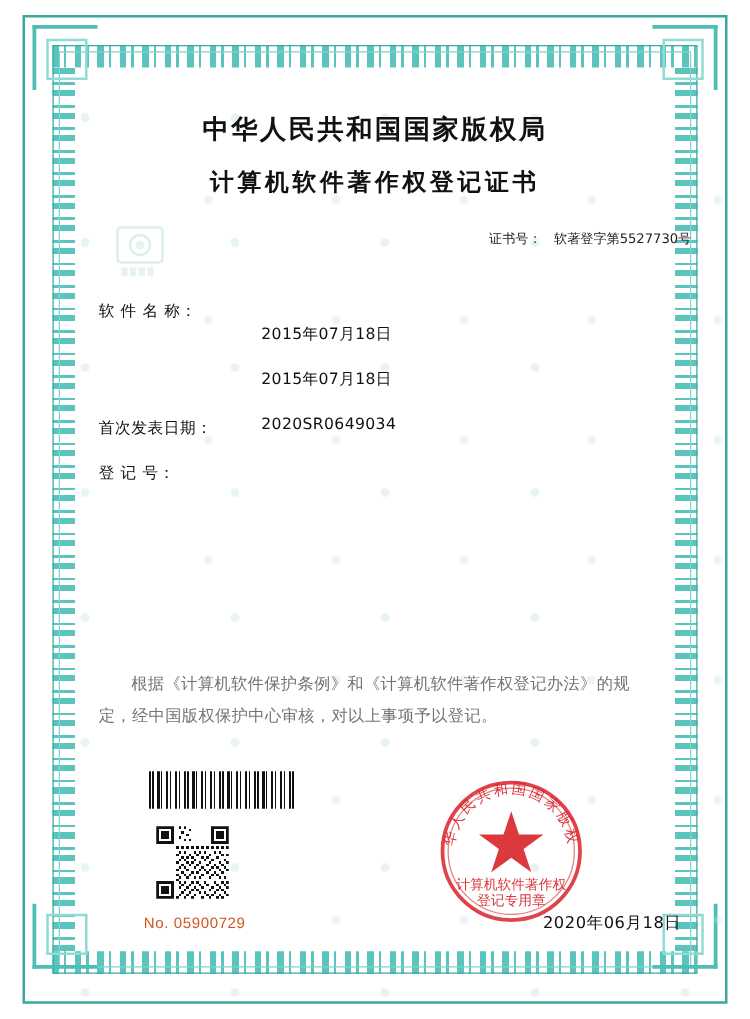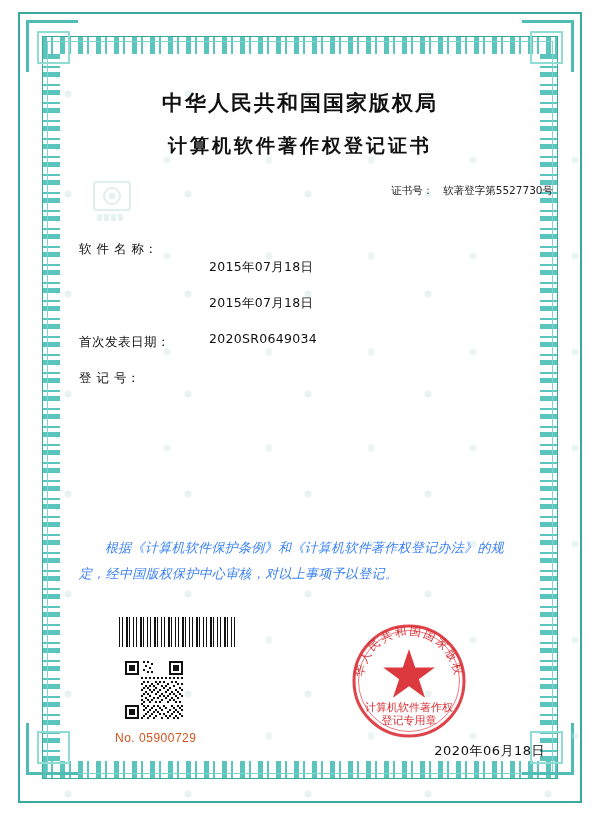--- a/index.html
+++ b/index.html
@@ -187,24 +187,23 @@
   .row-name { margin-bottom: 36px; }
   .row-owner { margin-bottom: 40px; }
 
   .statement {
     position: absolute;
     left: 32px; top: 494px;
     width: 448px;
     font-family: "DejaVu Sans", sans-serif;
     font-size: 13px;
     line-height: 2;
-    color: #3b82f6;
+    color: #737373;
     text-indent: 26px;
     letter-spacing: 0.3px;
-    font-style: italic;
   }
 
   
   .barcode {
     position: absolute;
     left: 72px; top: 576px;
     width: 118px;
     height: 30px;
     background:
       repeating-linear-gradient(90deg,
@@ -230,21 +229,20 @@
   }
   .serial .no { color: #d4541f; }
 
   .issue-date {
     position: absolute;
     right: 30px; top: 688px;
     font-family: "DejaVu Sans", sans-serif;
     font-size: 13px;
     color: #111;
     letter-spacing: 0.5px;
-    margin-top: 13px;
   }
 
   
   .seal {
     position: absolute;
     left: 300px; top: 578px;
     width: 124px; height: 124px;
   }
 </style>
 </head>

